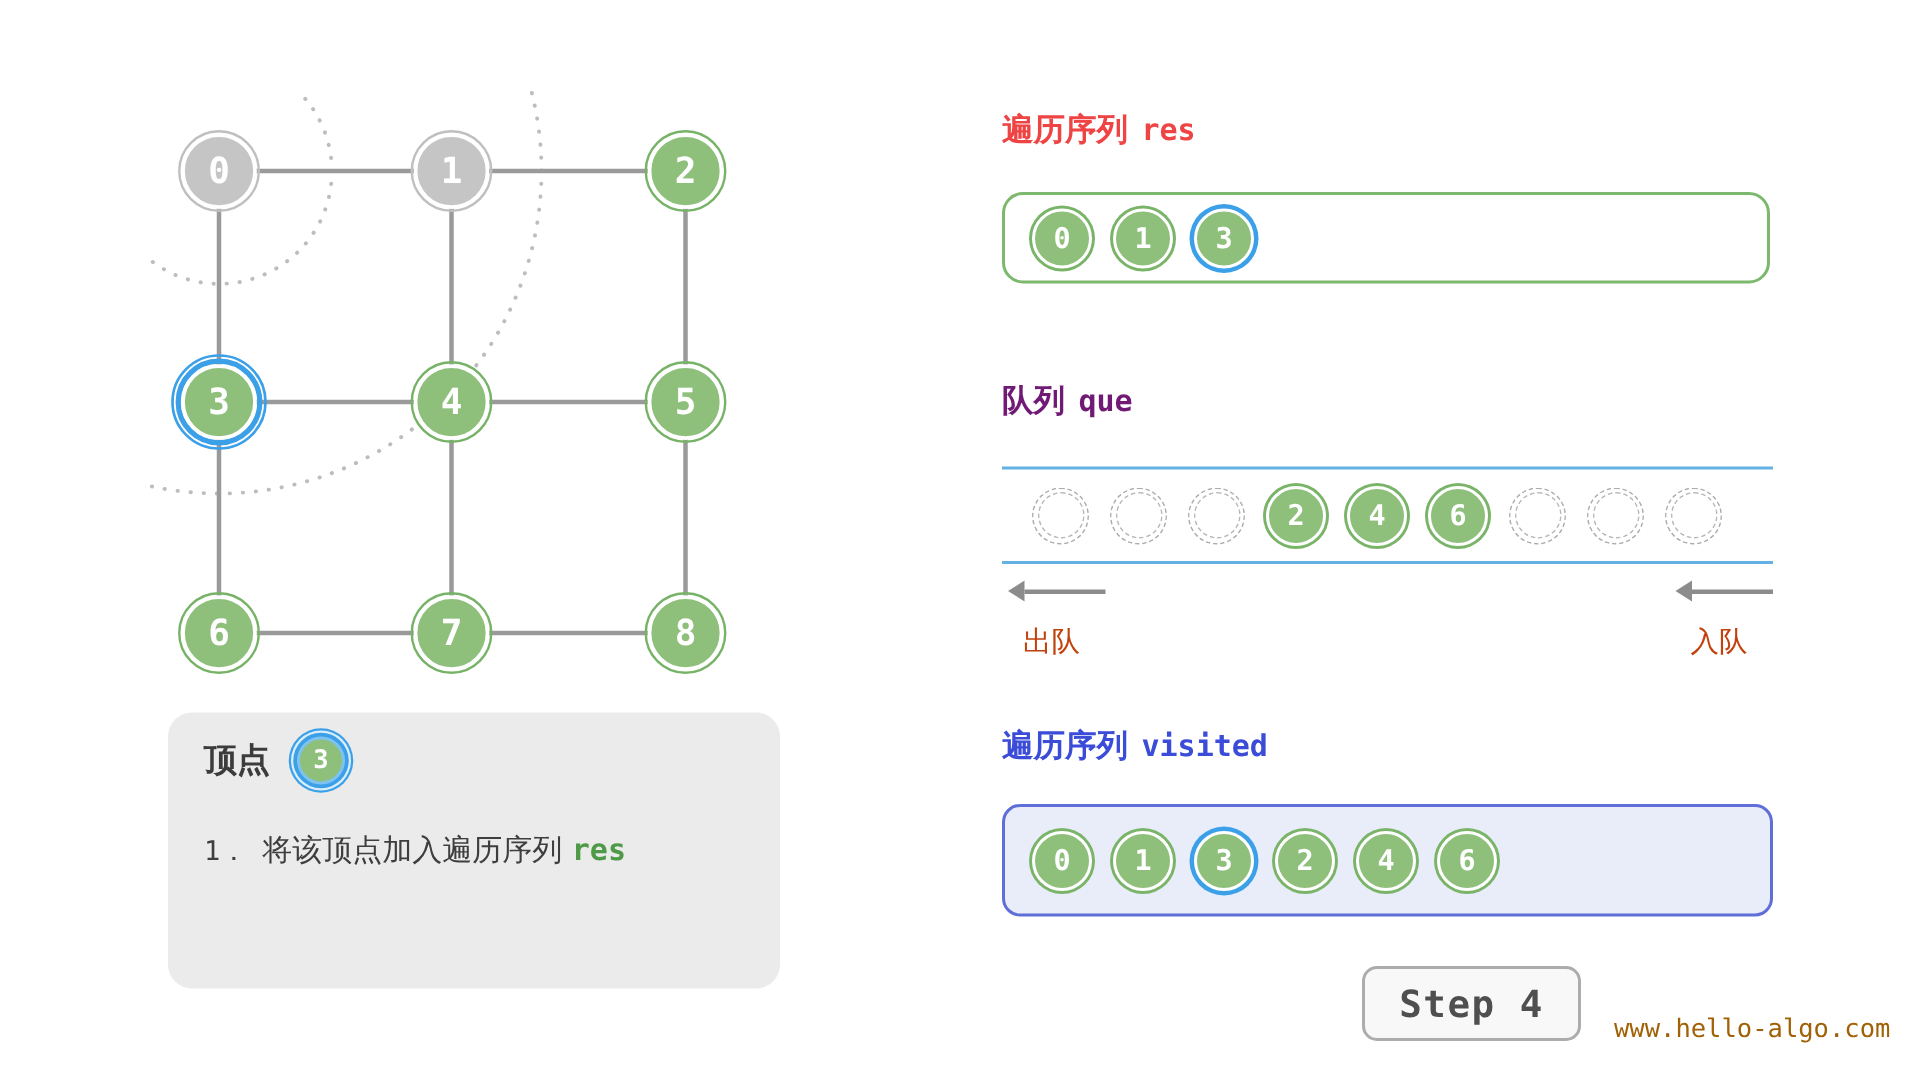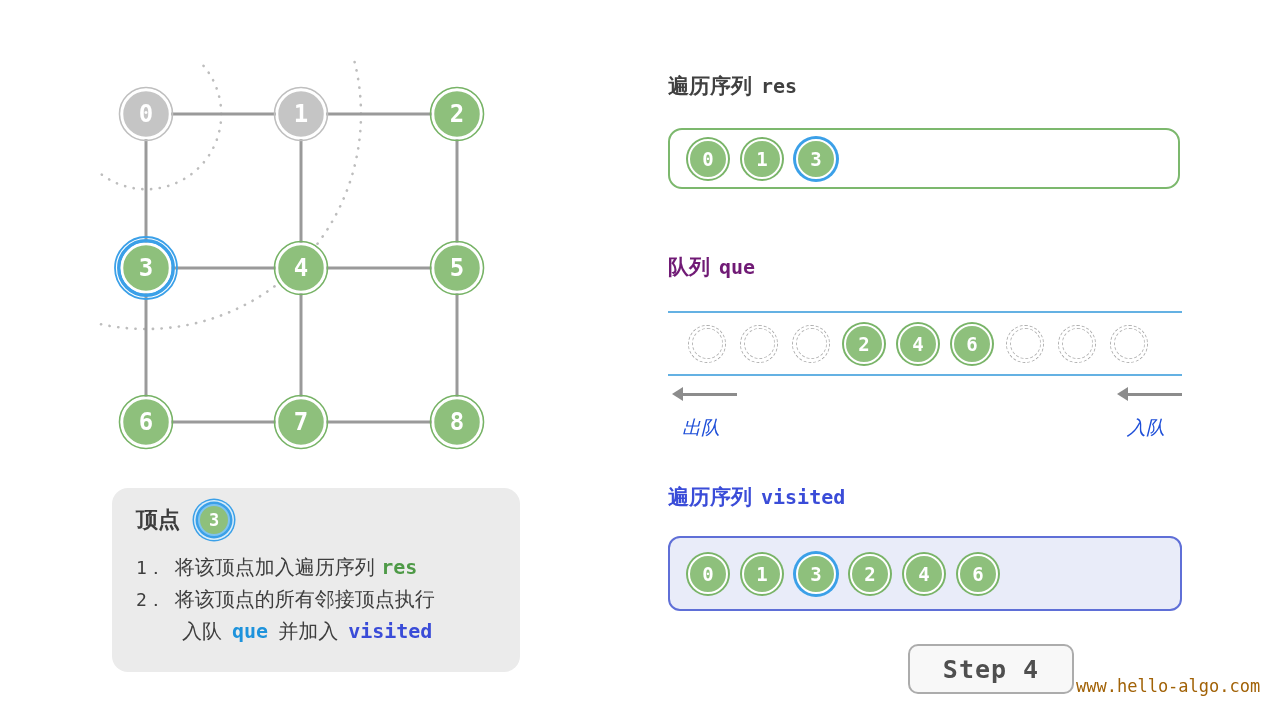--- a/index.html
+++ b/index.html
@@ -19,21 +19,21 @@
   .gnode.gray  .outer{fill:none;stroke:#BFBFBF;stroke-width:1.6;}
   .gnode.green .body{fill:#8EC07C;}
   .gnode.green .outer{fill:none;stroke:#77B366;stroke-width:1.6;}
   .gnode.current .body{fill:#8EC07C;}
   .gnode.current .ring1{fill:none;stroke:#3BA0E8;stroke-width:3.5;}
   .gnode.current .ring2{fill:none;stroke:#3BA0E8;stroke-width:1.8;}
 
   
   .section-header{position:absolute;font-size:21px;font-weight:bold;white-space:nowrap;}
   .section-header .code{font-family:"DejaVu Sans Mono",monospace;font-size:20px;margin-left:9px;}
-  #res-header{left:668px;top:72px;color:#404040;}
+  #res-header{left:668px;top:72px;color:#ef4444;}
   #que-header{left:668px;top:253px;color:#701a75;}
   #visited-header{left:668px;top:483px;color:#3A4CD8;}
 
   
   .chip{
     width:36px;height:36px;border-radius:50%;
     background:#8EC07C;border:2px solid #fff;
     box-shadow:0 0 0 2px #79B468;
     color:#fff;font-family:"DejaVu Sans Mono",monospace;font-weight:bold;font-size:19px;
     display:flex;align-items:center;justify-content:center;flex:0 0 auto;
@@ -63,57 +63,57 @@
     display:flex;align-items:center;padding-left:20px;gap:14px;
   }
   .arrow{position:absolute;height:3px;background:#8C8C8C;}
   .arrow::before{
     content:"";position:absolute;left:-11px;top:-6px;
     border-top:7px solid transparent;border-bottom:7px solid transparent;
     border-right:11px solid #8C8C8C;
   }
   #dequeue-arrow{left:683px;top:393px;width:54px;}
   #enqueue-arrow{left:1128px;top:393px;width:54px;}
-  .flow-label{position:absolute;color:#1d4ed8;font-size:19px;font-style:italic;}
+  .flow-label{position:absolute;color:#c2410c;font-size:19px;}
   #dequeue-label{left:682px;top:415px;}
   #enqueue-label{left:1127px;top:415px;}
 
   
   #visited-box{
     position:absolute;left:668px;top:536px;width:514px;height:75px;box-sizing:border-box;
     border:2px solid #5F6FD7;border-radius:12px;background:#E9ECF9;
     display:flex;align-items:center;padding-left:18px;gap:14px;
   }
 
   
   #info-box{
-    position:absolute;left:112px;top:488px;width:408px;height:184px;box-sizing:border-box;
+    position:absolute;left:112px;top:475px;width:408px;height:184px;box-sizing:border-box;
     background:#EBEBEB;border-radius:16px;padding:16px 22px 14px 24px;
   }
   #info-title{display:flex;align-items:center;gap:12px;font-size:22px;font-weight:bold;color:#3C3C3C;}
   #info-title .chip-inline{
     width:28px;height:28px;border-radius:50%;background:#8EC07C;border:2px solid #7ec3ef;
     box-shadow:0 0 0 2.5px #3BA0E8,0 0 0 4px #d9edfa,0 0 0 5.5px #3BA0E8;
     color:#fff;font-family:"DejaVu Sans Mono",monospace;font-weight:bold;font-size:17px;
     display:flex;align-items:center;justify-content:center;margin:0 6px;
   }
   .info-line{font-size:20px;color:#3E3E3E;white-space:nowrap;}
   .info-line .num{font-family:"DejaVu Sans Mono",monospace;font-size:18px;margin-right:10px;}
   .info-line .code{font-family:"DejaVu Sans Mono",monospace;font-weight:bold;font-size:20px;}
   .code-res{color:#4E9A47;}
   .code-que{color:#1E93DC;}
   .code-visited{color:#3A4CD8;}
-  #info-line1{margin-top:18px;}
+  #info-line1{margin-top:30px;}
   #info-line2{margin-top:5px;}
   #info-line3{margin-top:5px;padding-left:46px;}
   #info-line3 .code{margin:0 10px;}
 
   
   #step-box{
-    position:absolute;left:908px;top:644px;width:166px;height:50px;box-sizing:border-box;
+    position:absolute;left:908px;top:644px;width:146px;height:50px;box-sizing:border-box;
     border:2px solid #ACACAC;border-radius:10px;background:#F8F8F8;
     display:flex;align-items:center;justify-content:center;
     font-family:"DejaVu Sans Mono",monospace;font-weight:bold;font-size:25px;color:#4F4F4F;letter-spacing:1px;
   }
   #watermark{
     position:absolute;left:1076px;top:676px;
     font-family:"DejaVu Sans Mono",monospace;font-size:17px;color:#a16207;white-space:nowrap;
   }
 </style>
 </head>
@@ -229,22 +229,16 @@
 
 <div id="info-box">
   <div id="info-title">
     <span>顶点</span>
     <span class="chip-inline">3</span>
   </div>
   <div class="info-line" id="info-line1">
     <span class="num">1．</span><span>将该顶点加入遍历序列</span>
     <span class="code code-res">res</span>
   </div>
-  <div class="info-line" id="info-line2">
-    <span class="num">2．</span><span>将该顶点的所有邻接顶点执行</span>
-  </div>
-  <div class="info-line" id="info-line3">
-    <span>入队</span><span class="code code-que">que</span><span>并加入</span><span class="code code-visited">visited</span>
-  </div>
 </div>
 
 <div id="step-box">Step 4</div>
 <div id="watermark">www.hello-algo.com</div>
 
 </body></html>

